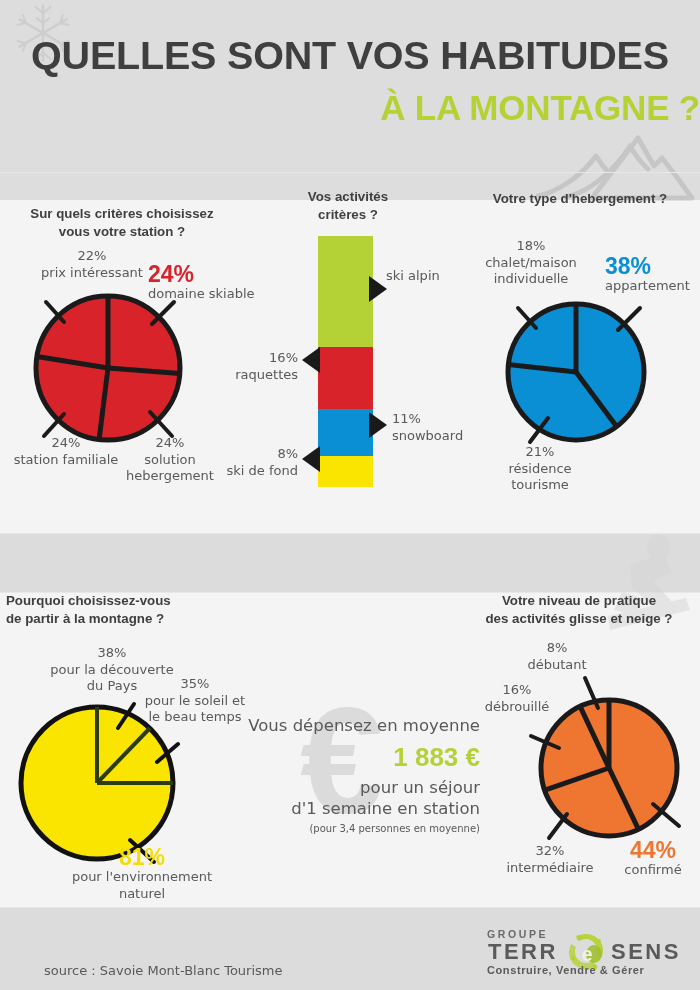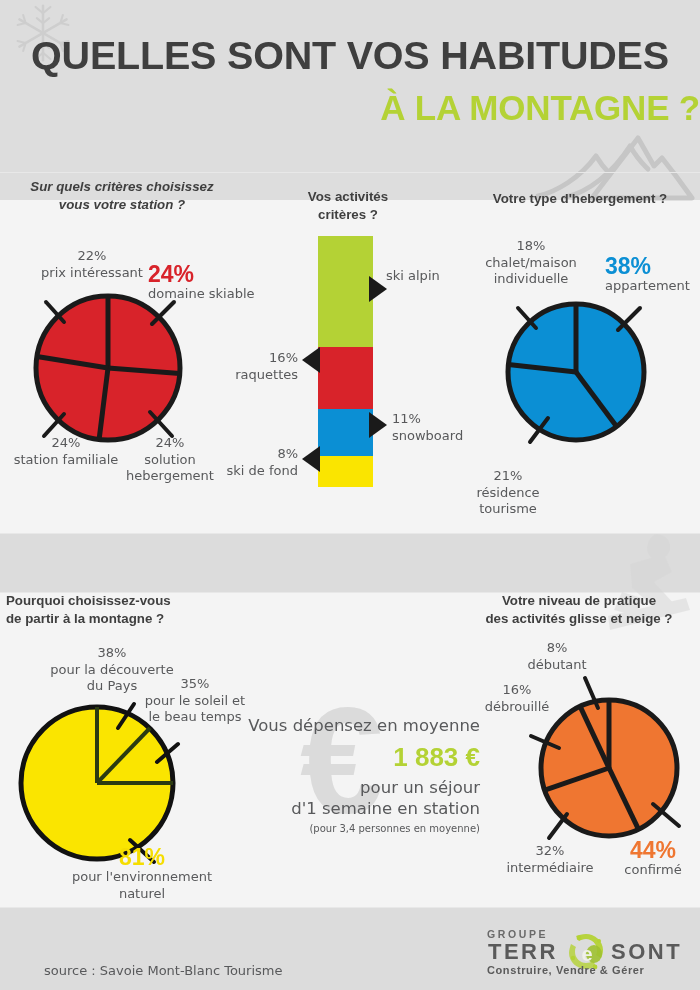--- a/index.html
+++ b/index.html
@@ -159,21 +159,21 @@
         <path d="M56 68 L102 8 L118 36 L126 28 L140 46 L156 68 Z" fill="none" stroke="#c3c3c3" stroke-width="5" stroke-linejoin="round"></path>
       </svg>
     </div>
 
     <div class="title1">QUELLES SONT VOS HABITUDES</div>
     <div class="title2">À LA MONTAGNE ?</div>
   </div>
 
   <div class="hairline" style="top:172px;"></div>
 
-  <div class="q-title" style="left:8px;top:178px;width:228px;font-style:italic;">
+  <div class="q-title" style="left:8px;top:205px;width:228px;">
     <span>Sur quels critères choisissez</span><br>
     <span>vous votre station ?</span>
   </div>
 
   <div class="pie-wrap" style="left:28px;top:288px;">
     <svg width="160" height="160" viewBox="0 0 160 160">
 
       <circle cx="80" cy="80" r="72" fill="#d8232a" stroke="#1a1a1a" stroke-width="5"></circle>
 
       <g stroke="#1a1a1a" stroke-width="5" stroke-linecap="butt">
@@ -278,21 +278,21 @@
     <span>18%</span><br>
     <span>chalet/maison</span><br>
     <span>individuelle</span>
   </div>
 
   <div class="lbl" style="left:605px;top:254px;width:100px;text-align:left;">
     <div class="big blue">38%</div>
     <div>appartement</div>
   </div>
 
-  <div class="lbl c" style="left:448px;top:444px;width:120px;margin-top:24px;">
+  <div class="lbl c" style="left:480px;top:444px;width:120px;">
     <span>21%</span><br>
     <span>résidence</span><br>
     <span>tourisme</span>
   </div>
 
   <div class="hairline" style="top:533px;"></div>
   <div class="band-sep band1"></div>
   <div class="hairline" style="top:592px;"></div>
 
   <svg class="ghost-skier" viewBox="0 0 140 120">
@@ -412,17 +412,17 @@
           <path d="M6 12 l5 3 c-1 2 -1 3 -1 5 0 6 5 11 11 11 3 0 5 -1 7 -2 l3 5 c-3 2 -6 3 -10 3 -9 0 -17 -7 -17 -16 0 -3 1 -6 2 -9 z" opacity=".8"></path>
           <ellipse cx="29" cy="22" rx="8" ry="9" fill="#9fc131" opacity=".9"></ellipse>
           <circle cx="14" cy="6" r="2.4"></circle>
             <circle cx="34" cy="9" r="2"></circle>
           <circle cx="8" cy="26" r="2.2"></circle>
             <circle cx="30" cy="35" r="2.4"></circle>
         </g>
         <text x="22" y="29" font-family="'Liberation Sans',sans-serif" font-size="20" font-weight="bold" fill="#f0f0e8" text-anchor="middle">e</text>
       </svg>
     </div>
-    <div class="logo-sens">SONT</div>
+    <div class="logo-sens">SENS</div>
     <div class="logo-tag">Construire, Vendre &amp; Gérer</div>
   </div>
 
 </div>
 
 </body></html>

